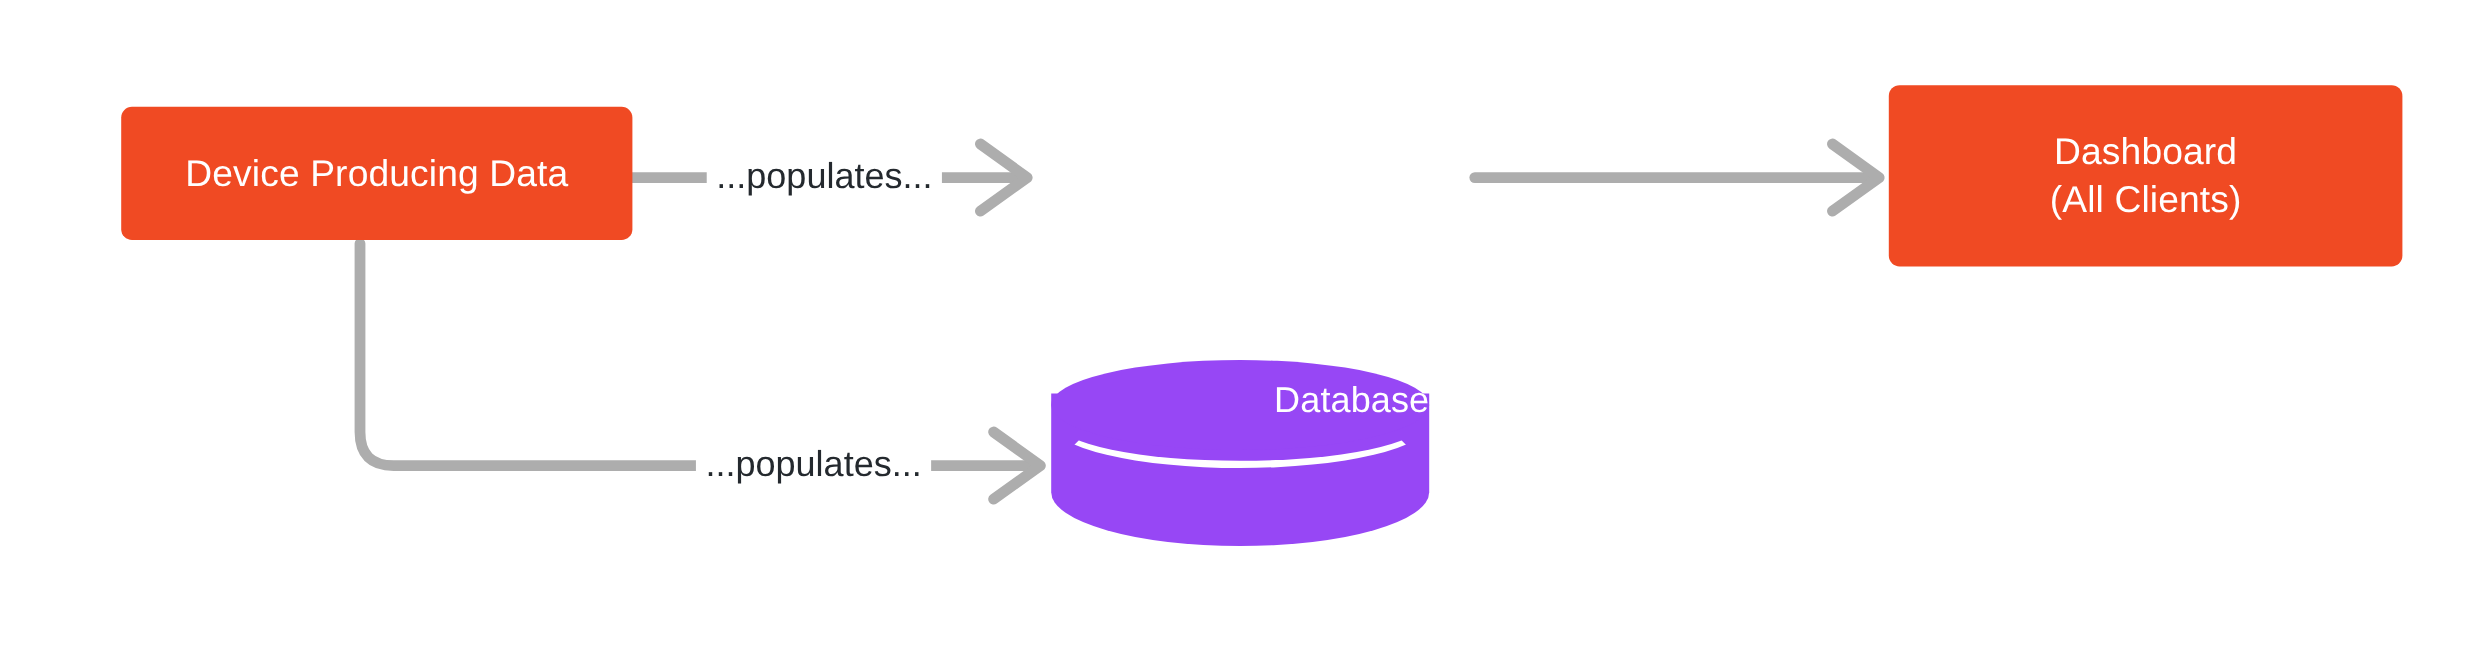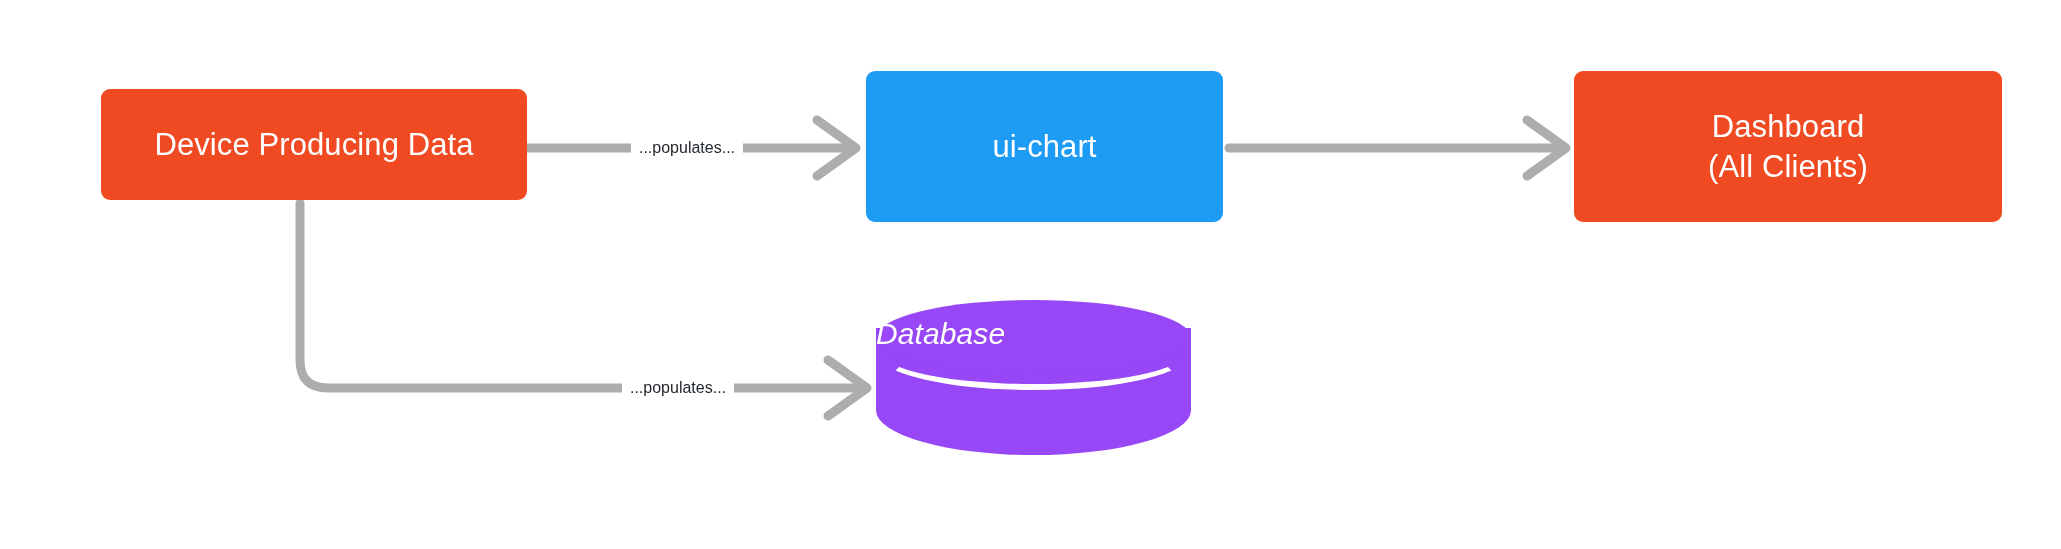--- a/index.html
+++ b/index.html
@@ -110,31 +110,30 @@
     pointer-events: none;
   }
   #db-label-wrap {
     position: absolute;
     left: 0;
     top: 0;
     width: 315px;
     height: 68px;
     display: flex;
     align-items: center;
-    justify-content: flex-start;
-    font-style: italic;
+    justify-content: flex-end;
   }
   #db-label-wrap .node-label { font-size: 30px; }
 
   
   .edge-label {
     position: absolute;
     z-index: 3;
     color: #24292e;
-    font-size: 16px;
+    font-size: 30px;
     font-weight: 400;
     white-space: nowrap;
     background: #ffffff;
     padding: 2px 8px;
     transform: translate(-50%, -50%);
   }
   #edge-label-populates-chart { left: 687px; top: 148px; }
   #edge-label-displays-on     { left: 1398px; top: 148px; }
   #edge-label-populates-db    { left: 678px; top: 388px; }
 </style>
@@ -158,23 +157,20 @@
     <g>
       <path d="M 300 203 L 300 360 Q 300 388 328 388 L 862 388" fill="none" stroke="#ADADAD" stroke-width="9" stroke-linecap="round" stroke-linejoin="round"></path>
       <polyline points="828,360 867,388 828,416" fill="none" stroke="#ADADAD" stroke-width="9" stroke-linecap="round" stroke-linejoin="round"></polyline>
     </g>
   </svg>
 
   <div class="node-box" id="node-device">
     <span class="node-label">Device Producing Data</span>
   </div>
 
-  <div class="node-box" id="node-uichart">
-    <span class="node-label">ui-chart</span>
-  </div>
 
   <div class="node-box" id="node-dashboard">
     <span class="node-label">Dashboard
 (All Clients)</span>
   </div>
 
   <div id="node-database">
     <div id="db-body"></div>
     <div id="db-top"></div>
     <div id="db-rim"></div>

